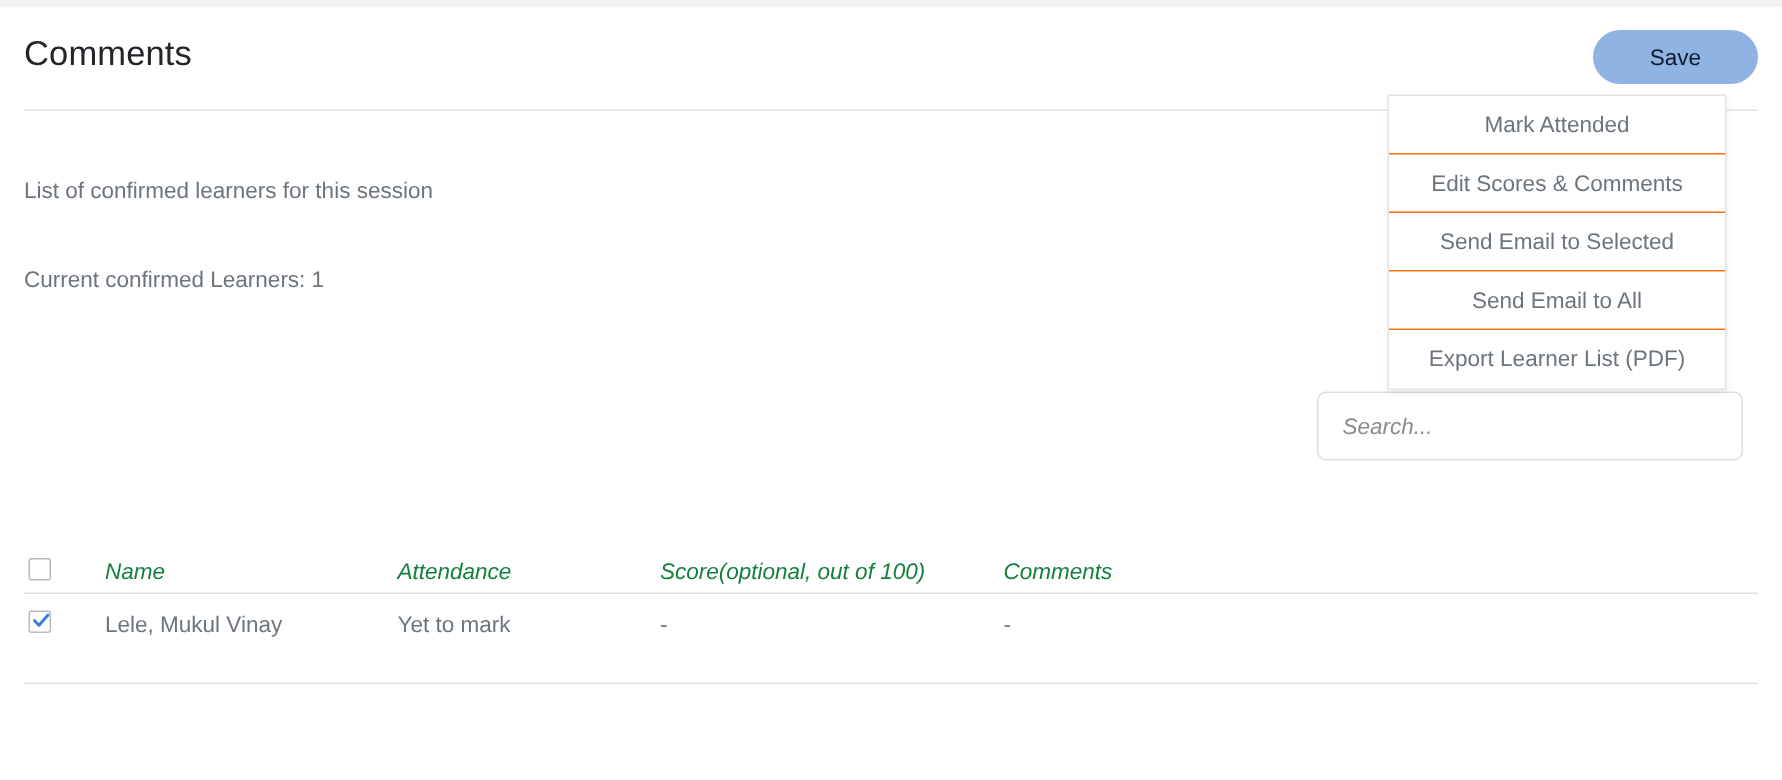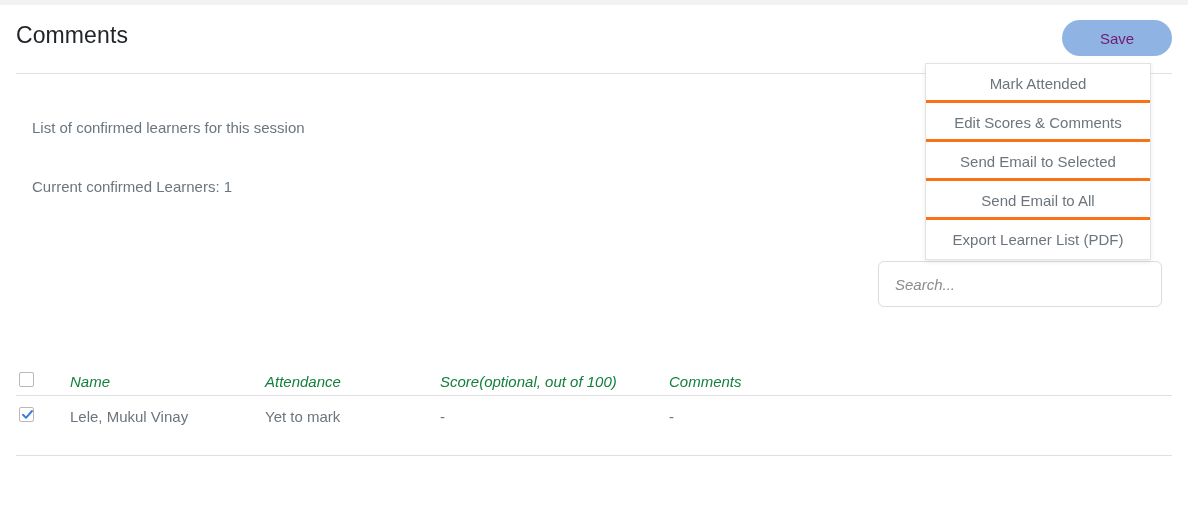--- a/index.html
+++ b/index.html
@@ -91,21 +91,21 @@
 
   .btn-save {
     display: inline-flex;
     align-items: center;
     justify-content: center;
     height: 36px;
     width: 110px;
     border: none;
     border-radius: 20px;
     background: #8fb4e3;
-    color: #701a75;
+    color: #0f172a;
     font-size: 15px;
     font-family: "Liberation Sans", sans-serif;
     cursor: pointer;
     box-sizing: border-box;
   }
 
   
   .dropdown-menu {
     position: absolute;
     top: 58px;
@@ -118,42 +118,42 @@
     box-sizing: border-box;
   }
   .menu-item {
     height: 39px;
     line-height: 39px;
     padding: 0 14px;
     font-size: 15px;
     color: #6c757d;
     white-space: nowrap;
     text-align: center;
-    border-bottom: 3px solid #f97316;
+    border-bottom: 1px solid #f97316;
     cursor: pointer;
     box-sizing: border-box;
   }
   .menu-item:last-child { border-bottom: none; }
 
   
   .rule {
     position: absolute;
     left: 16px;
     width: 1156px;
     height: 1px;
     background: #e0e0e0;
   }
   .rule-header { top: 68px; }
   .rule-table-head { top: 390px; }
   .rule-table-bottom { top: 450px; }
 
   
   .body-text {
     position: absolute;
-    left: 32px;
+    left: 16px;
     font-size: 15px;
     color: #6c757d;
     line-height: 20px;
   }
   .text-list   { top: 113px; }
   .text-count  { top: 172px; }
 
   
   .search-wrap {
     position: absolute;

